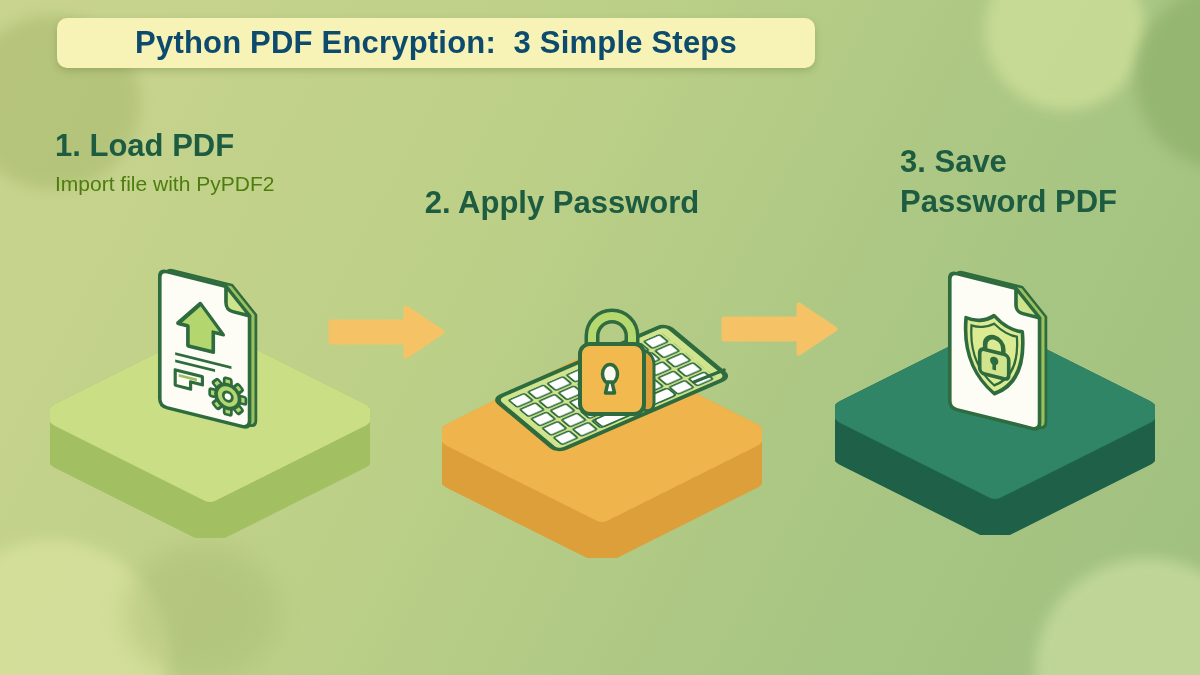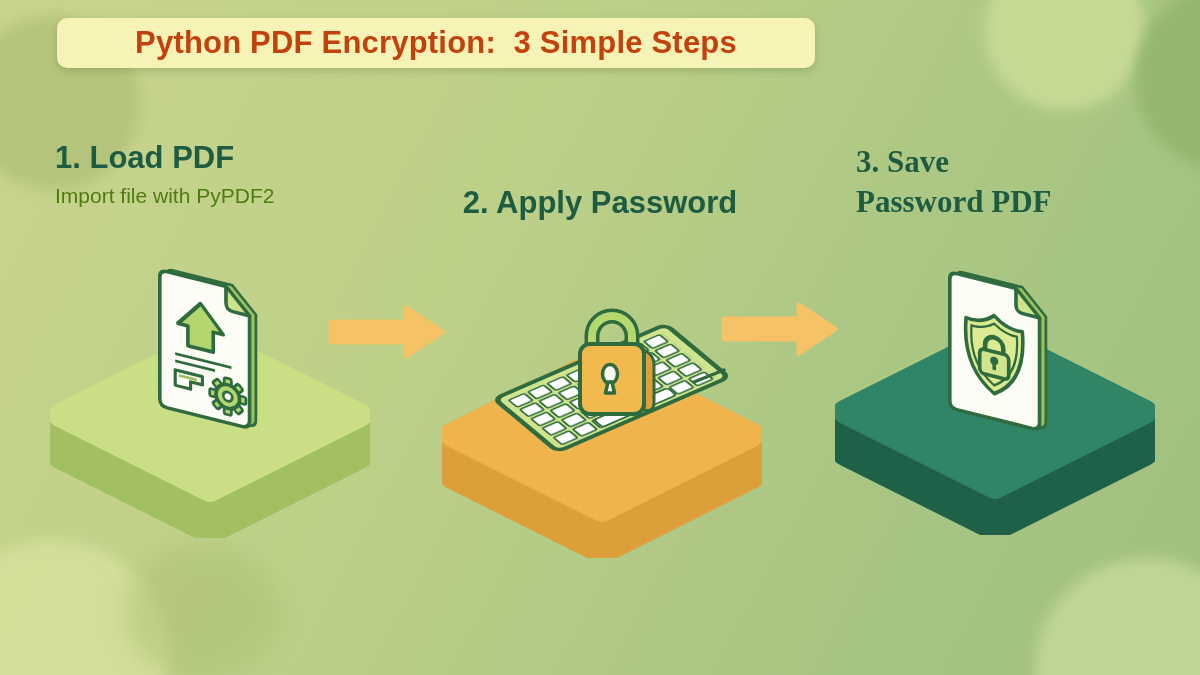--- a/index.html
+++ b/index.html
@@ -16,30 +16,30 @@
   .blob-bl-dark{left:125px;top:545px;width:155px;height:135px;background:#a9bc72;opacity:.45;filter:blur(12px);}
   .blob-br-light{left:1035px;top:558px;width:225px;height:225px;background:#c2d89a;opacity:.9;}
 
   .banner{
     position:absolute;left:57px;top:18px;width:758px;height:50px;
     background:#f7f2b5;border-radius:10px;
     box-shadow:0 3px 7px rgba(85,105,45,.28);
     display:flex;align-items:center;justify-content:center;
   }
   .banner h1{
-    margin:0;font-size:31px;font-weight:700;color:#c2410c;
+    margin:0;font-size:31px;font-weight:700;color:#0c4a6e;
     white-space:pre;letter-spacing:.2px;
   }
   .step-text{position:absolute;color:#1d5c41;}
   .step-text h2{margin:0;font-size:31px;font-weight:700;line-height:40px;color:#1d5c41;}
   .step-text h2 span{display:block;}
   .step-text p{margin:5px 0 0 0;font-size:21px;font-weight:400;color:#4d7c0f;line-height:26px;}
-  .step1-text{left:55px;top:138px;width:330px;}
-  .step2-text{left:430px;top:183px;width:340px;text-align:center;}
-  .step3-text{left:856px;top:142px;width:300px;font-family:Liberation Serif, serif;}
+  .step1-text{left:55px;top:126px;width:330px;}
+  .step2-text{left:392px;top:183px;width:340px;text-align:center;}
+  .step3-text{left:900px;top:142px;width:300px;}
   .abs{position:absolute;}
 </style>
 </head>
 <body>
 
 <div class="blob blob-tl"></div>
 <div class="blob blob-tr-light"></div>
 <div class="blob blob-tr-dark"></div>
 <div class="blob blob-bl-light"></div>
 <div class="blob blob-bl-dark"></div>

